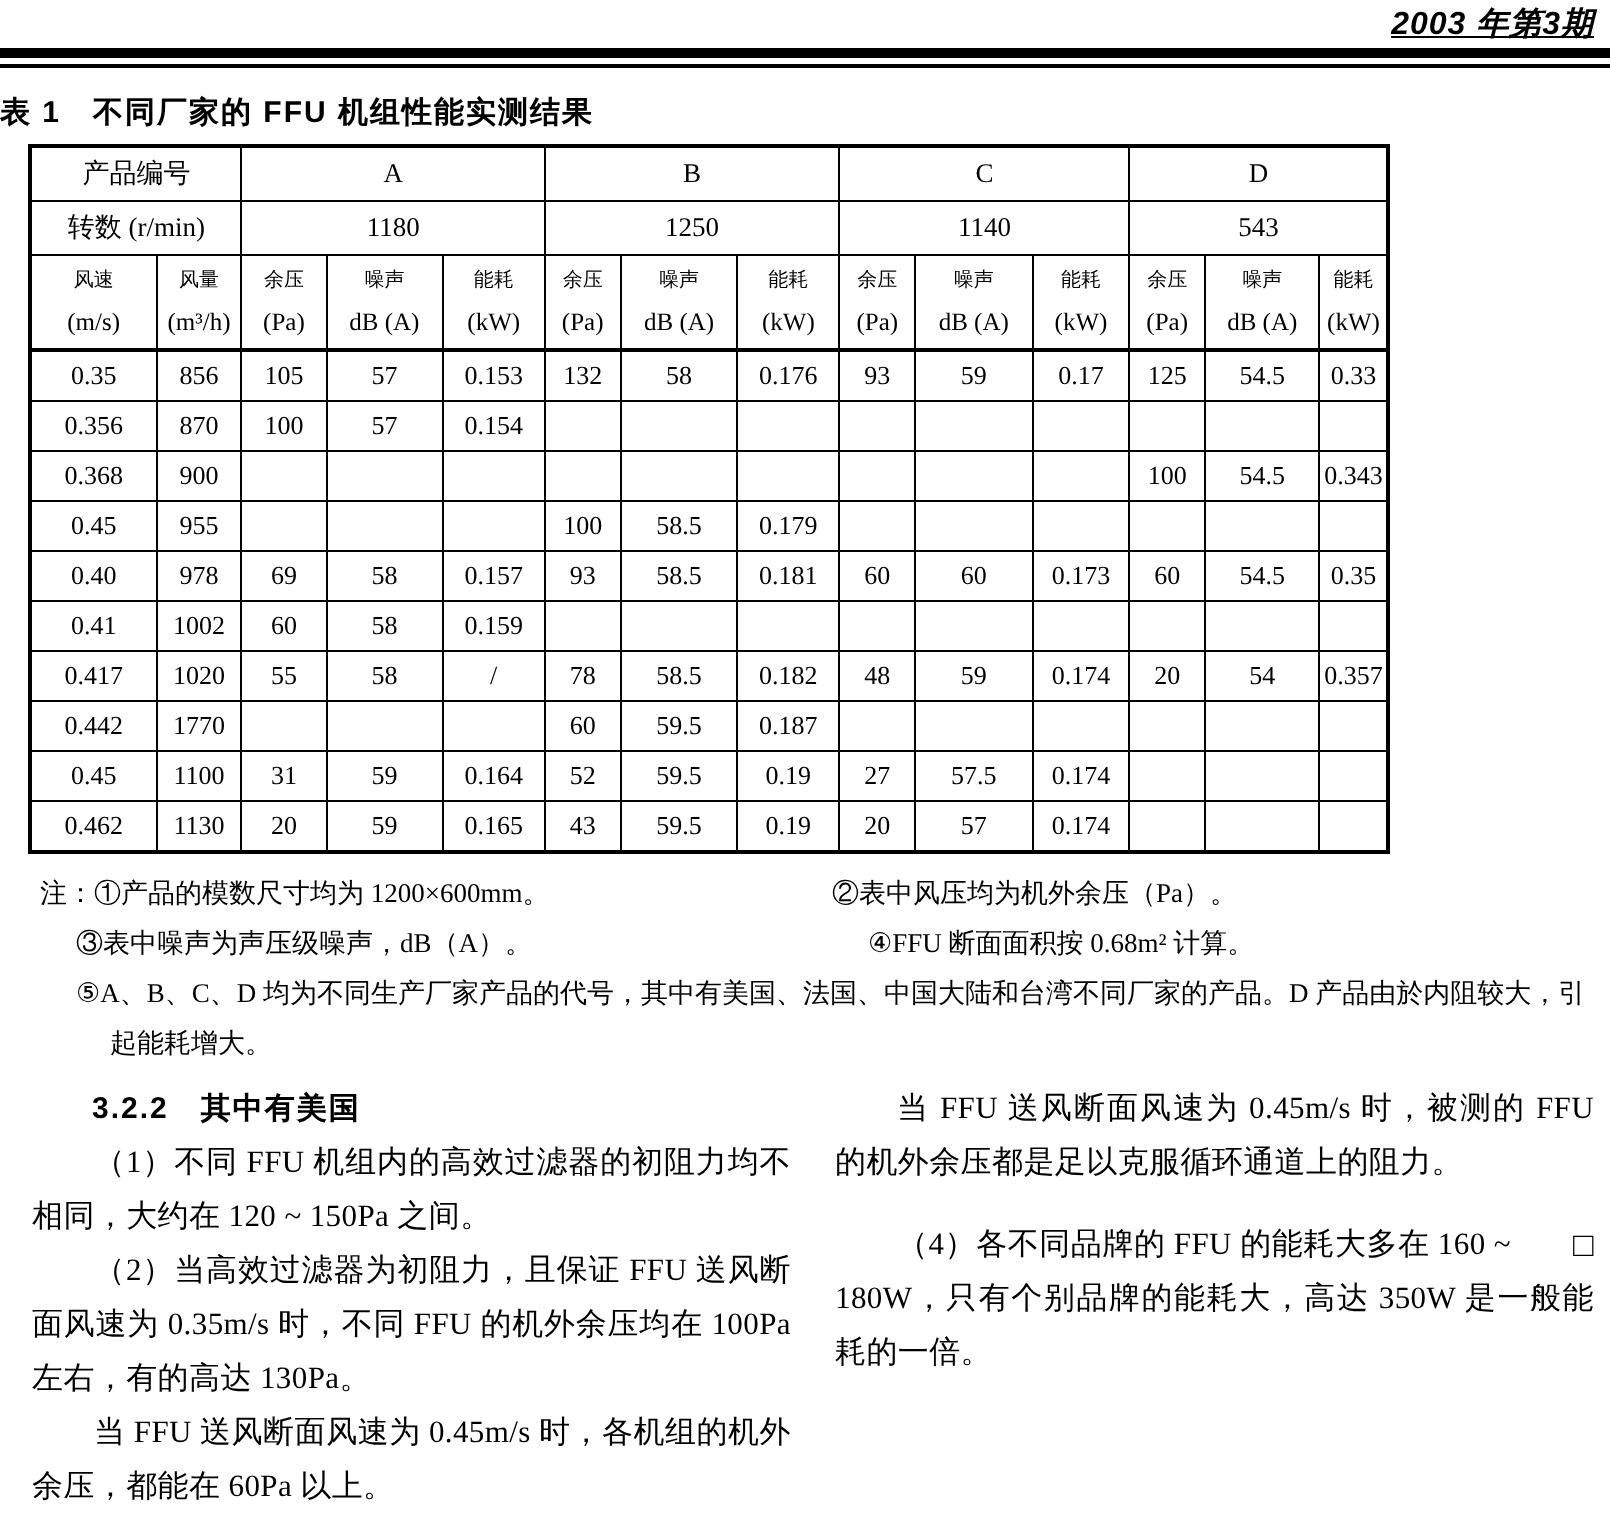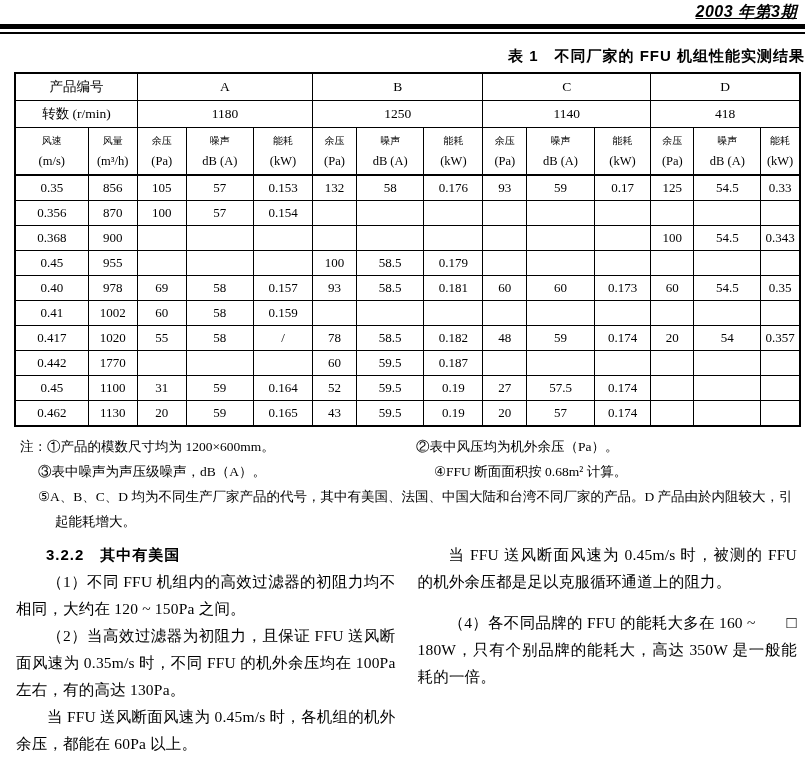--- a/index.html
+++ b/index.html
@@ -13,28 +13,28 @@
   .issue{
     position:absolute;top:2px;right:8px;
     font-family:"Liberation Sans","DejaVu Sans",sans-serif;
     font-weight:bold;font-style:italic;font-size:16px;letter-spacing:.5px;text-decoration:underline;
   }
   .rule-thick{position:absolute;top:24px;left:0;width:805px;height:5px;background:#000}
   .rule-thin{position:absolute;top:32px;left:0;width:805px;height:2px;background:#000}
 
   
   .table-title{
-    text-align:right;font-weight:bold;font-size:15px;
+    text-align:left;font-weight:bold;font-size:15px;
     font-family:"Liberation Sans","DejaVu Sans",sans-serif;
     margin:9px 0 6px 0;letter-spacing:1px;
   }
 
   
   table.ffu{
-    width:787px;margin-left:14px;border-collapse:collapse;table-layout:fixed;
+    width:681px;margin-left:14px;border-collapse:collapse;table-layout:fixed;
     border:2px solid #000;font-size:13px;padding-left:11px;
   }
   table.ffu th,table.ffu td{
     border:1px solid #000;text-align:center;vertical-align:middle;
     padding:0 1px;font-weight:normal;overflow:hidden;white-space:nowrap;
   }
   table.ffu thead tr.r1 th,table.ffu thead tr.r2 th{height:26px;font-size:13.5px}
   table.ffu thead tr.r3 th{height:46px;line-height:21px;font-size:12.5px}
   table.ffu thead tr.r3 th .l1{font-size:10px}
   table.ffu tbody td{height:24px}
@@ -95,21 +95,21 @@
         <th colspan="3">A</th>
         <th colspan="3">B</th>
         <th colspan="3">C</th>
         <th colspan="3">D</th>
       </tr>
       <tr class="r2">
         <th colspan="2">转数 (r/min)</th>
         <th colspan="3">1180</th>
         <th colspan="3">1250</th>
         <th colspan="3">1140</th>
-        <th colspan="3">418</th>
+        <th colspan="3">543</th>
       </tr>
       <tr class="r3" id="subheader-row">
           <th>
             <div class="l1">风速</div>
             <div class="l2">(m/s)</div>
           </th>
           <th>
             <div class="l1">风量</div>
             <div class="l2">(m³/h)</div>
           </th>

